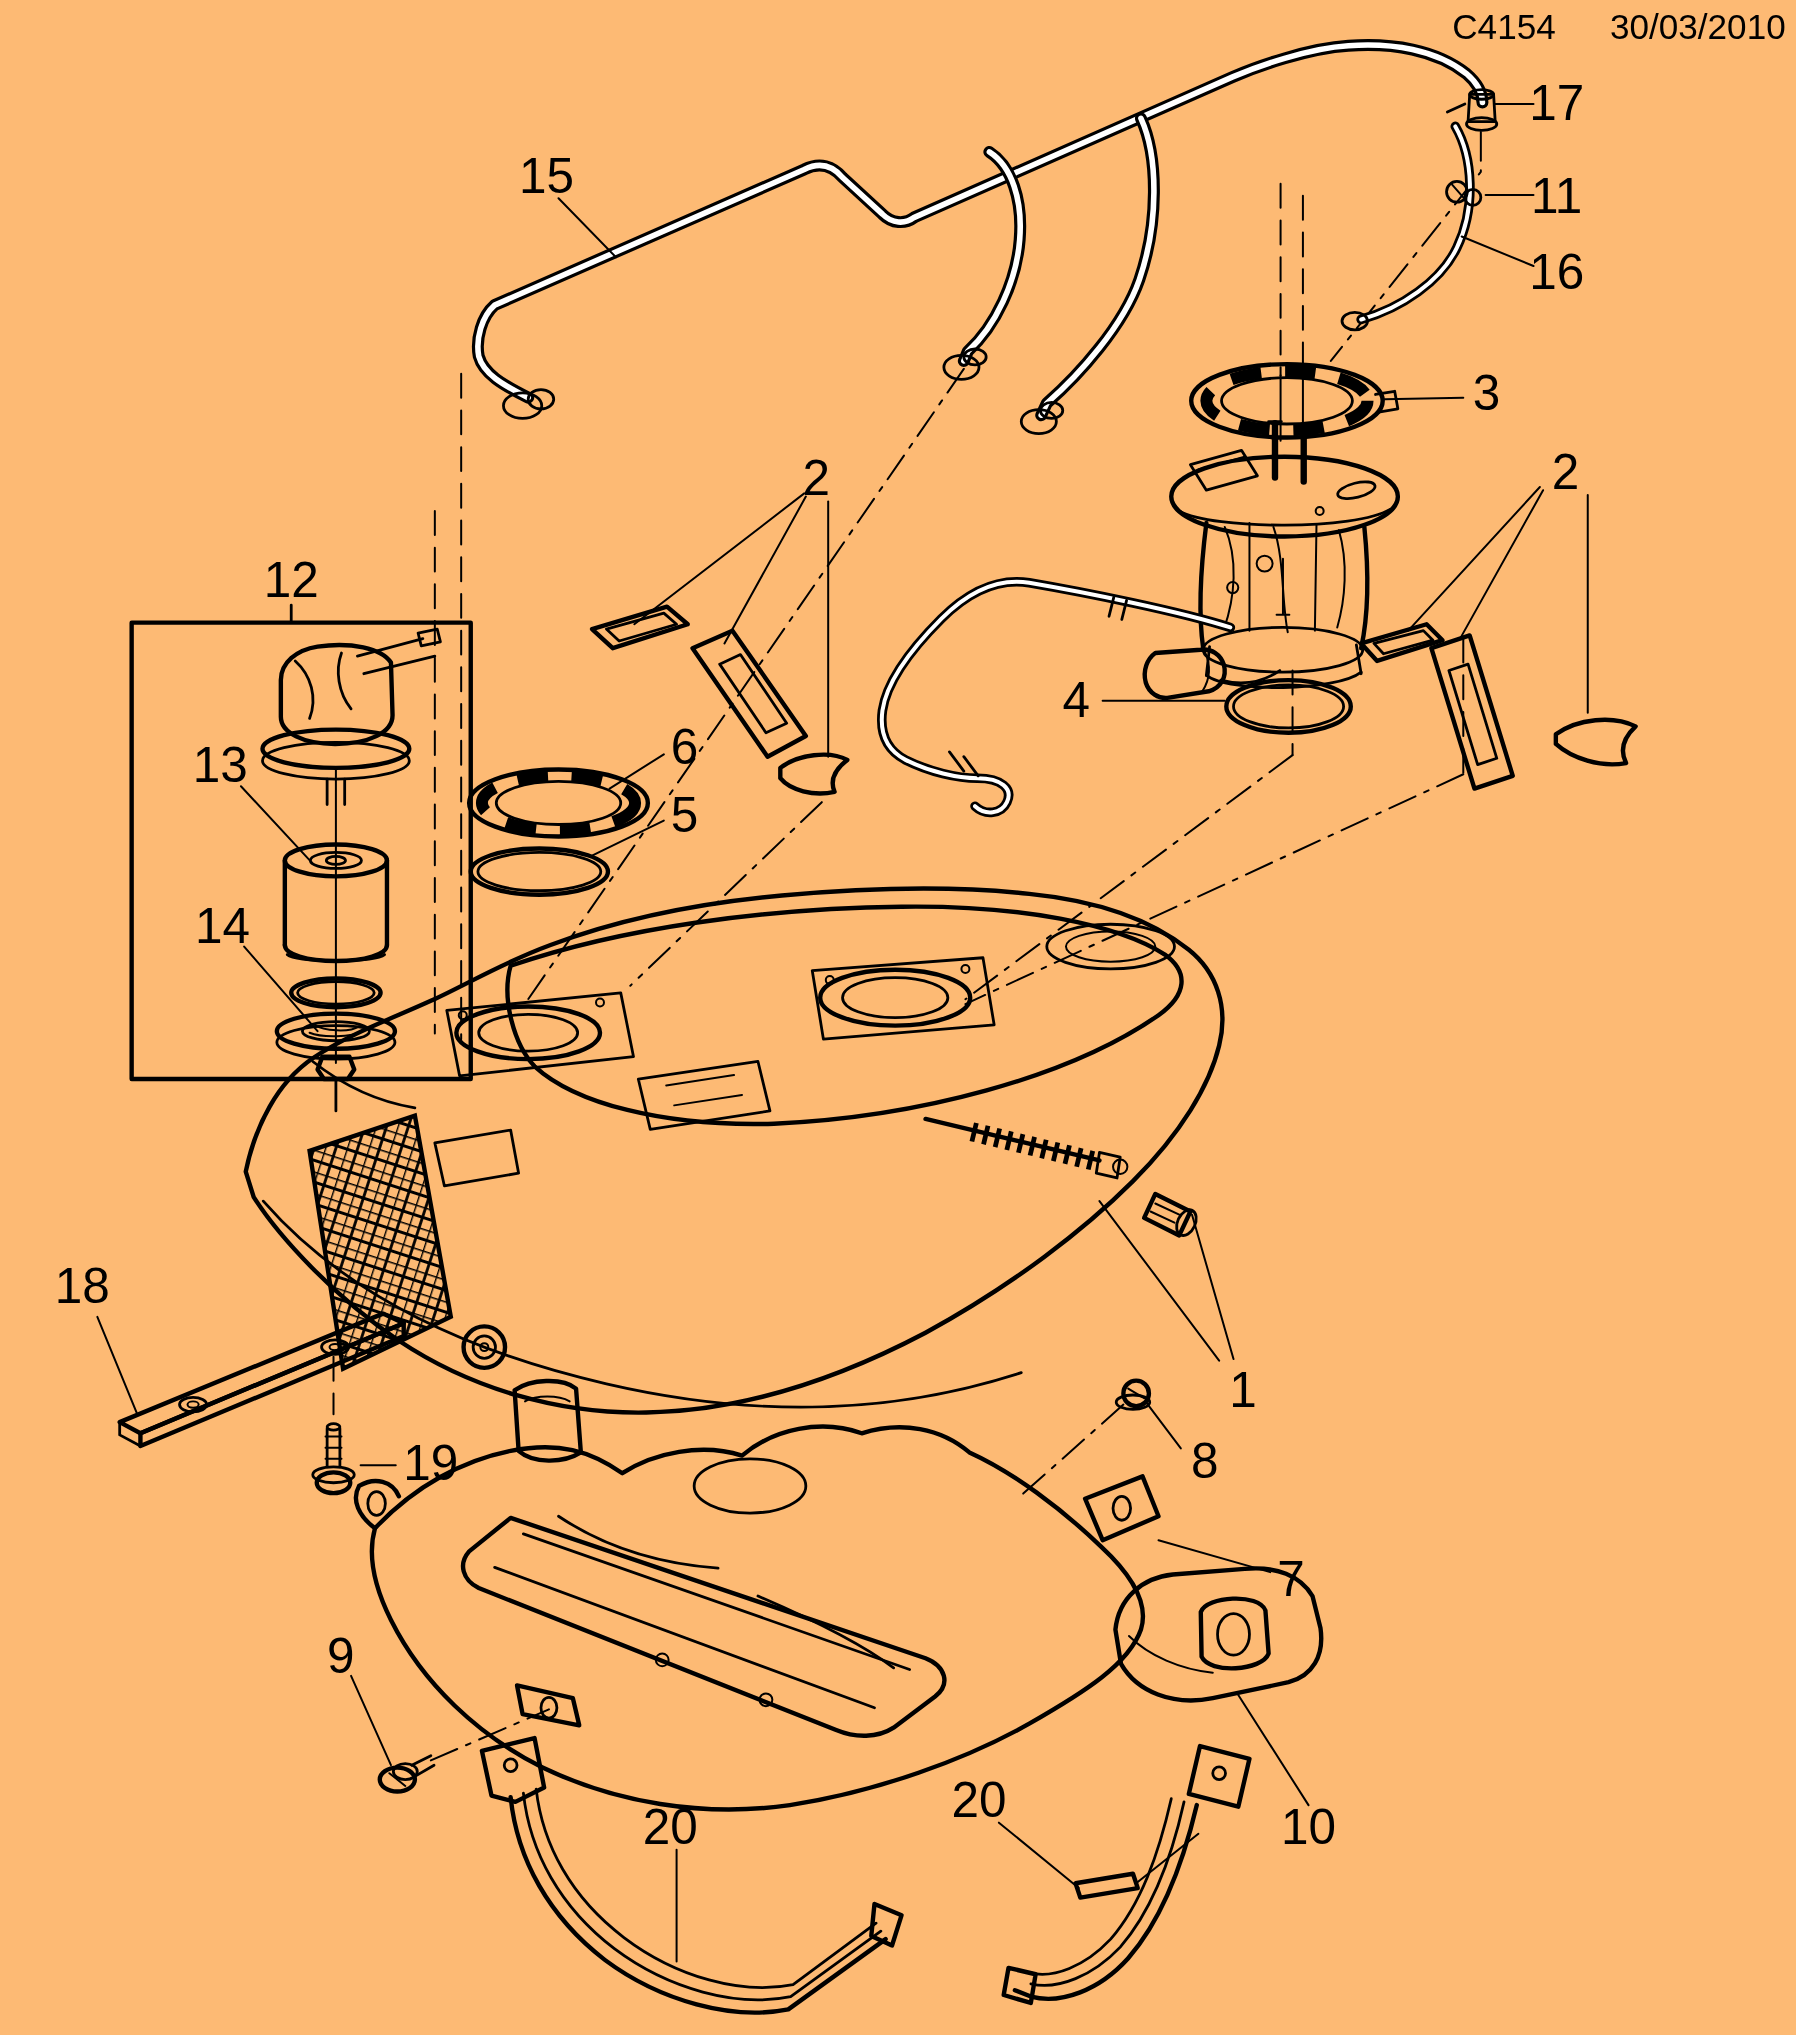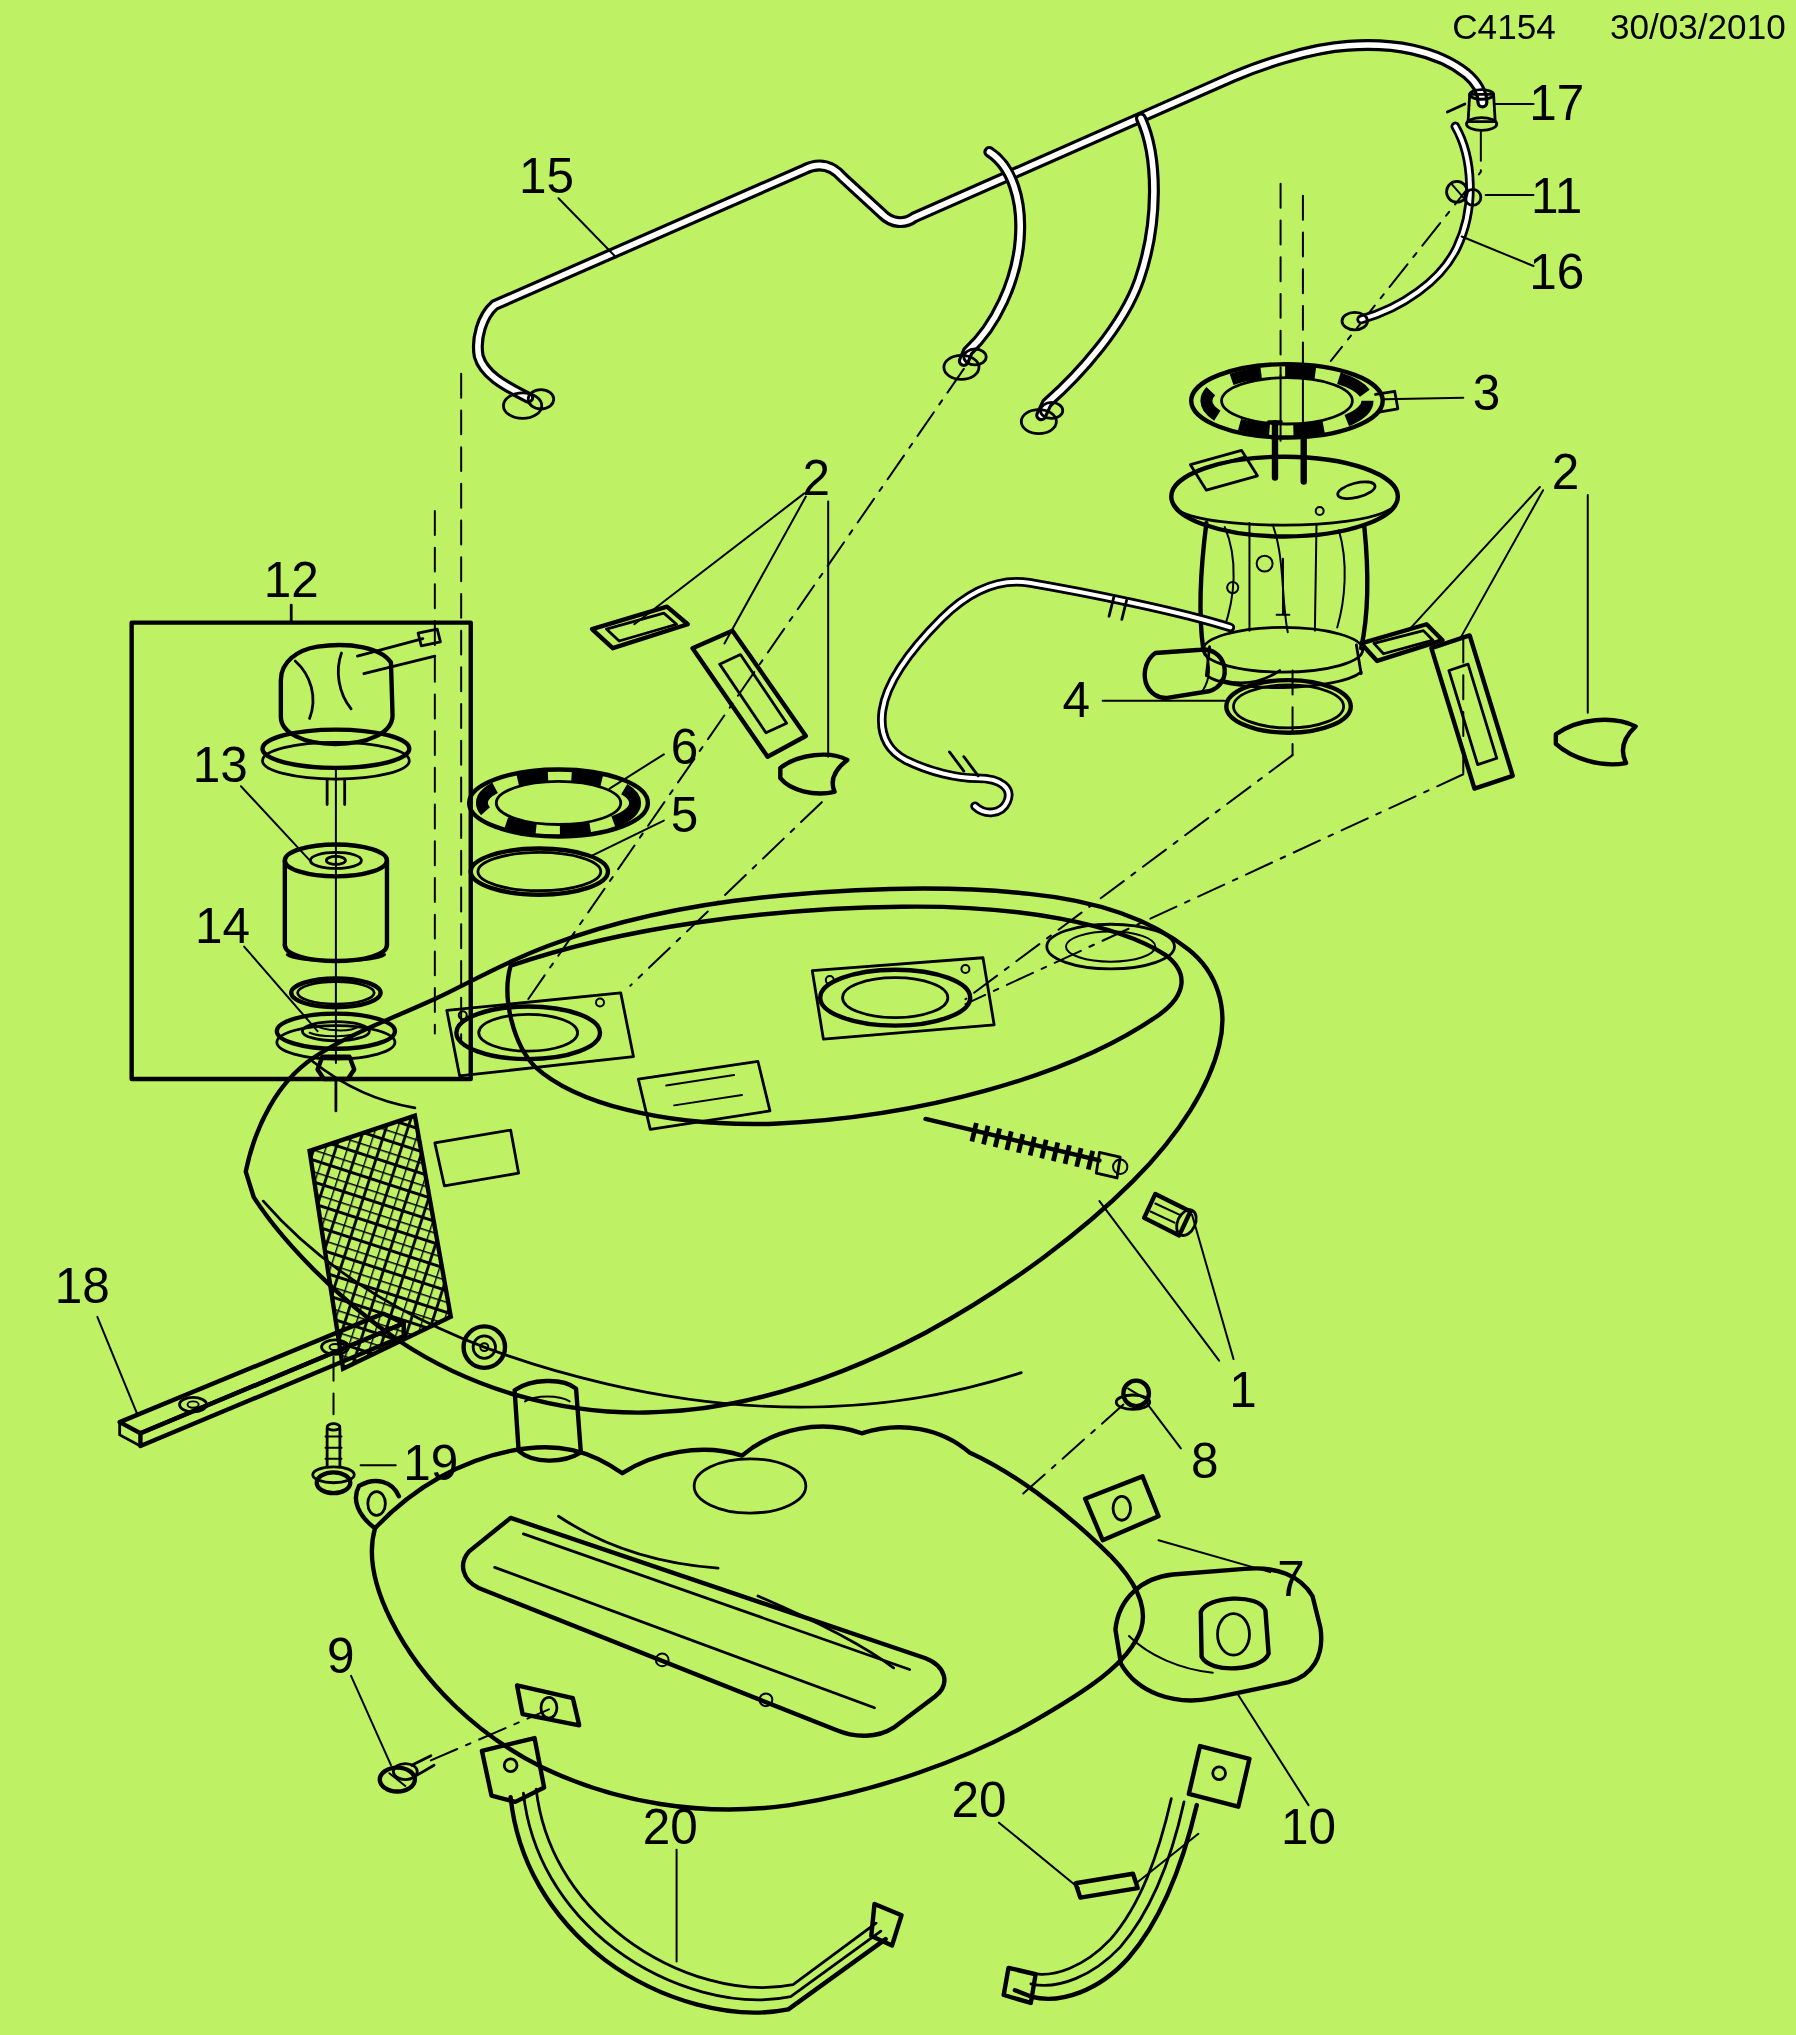--- a/index.html
+++ b/index.html
@@ -1,16 +1,16 @@
 <!DOCTYPE html>
 <html style="font-size:12.8px"><head>
 <meta charset="utf-8">
 <style>
   html,body{margin:0;padding:0;background:#e8e8e8;}
-  .page{width:1796px;height:2036px;background:#bef264;position:relative;margin:0 auto;}
+  .page{width:1796px;height:2036px;background:#fdba74;position:relative;margin:0 auto;}
   svg{display:block;}
   .ln{fill:none;stroke:#000;stroke-width:5.5;stroke-linecap:round;stroke-linejoin:round;}
   .ln3{fill:none;stroke:#000;stroke-width:3.5;stroke-linecap:round;stroke-linejoin:round;}
   .ln2{fill:none;stroke:#000;stroke-width:2.5;stroke-linecap:round;stroke-linejoin:round;}
   .thk{fill:none;stroke:#000;stroke-width:8;stroke-linecap:round;stroke-linejoin:round;}
   .tube-o{fill:none;stroke:#000;stroke-width:15;stroke-linecap:round;stroke-linejoin:round;}
   .tube-i{fill:none;stroke:#fff;stroke-width:7;stroke-linecap:round;stroke-linejoin:round;}
   .tube2-o{fill:none;stroke:#000;stroke-width:12;stroke-linecap:round;stroke-linejoin:round;}
   .tube2-i{fill:none;stroke:#fff;stroke-width:5;stroke-linecap:round;stroke-linejoin:round;}
   .dash{stroke-dasharray:30 16;}

